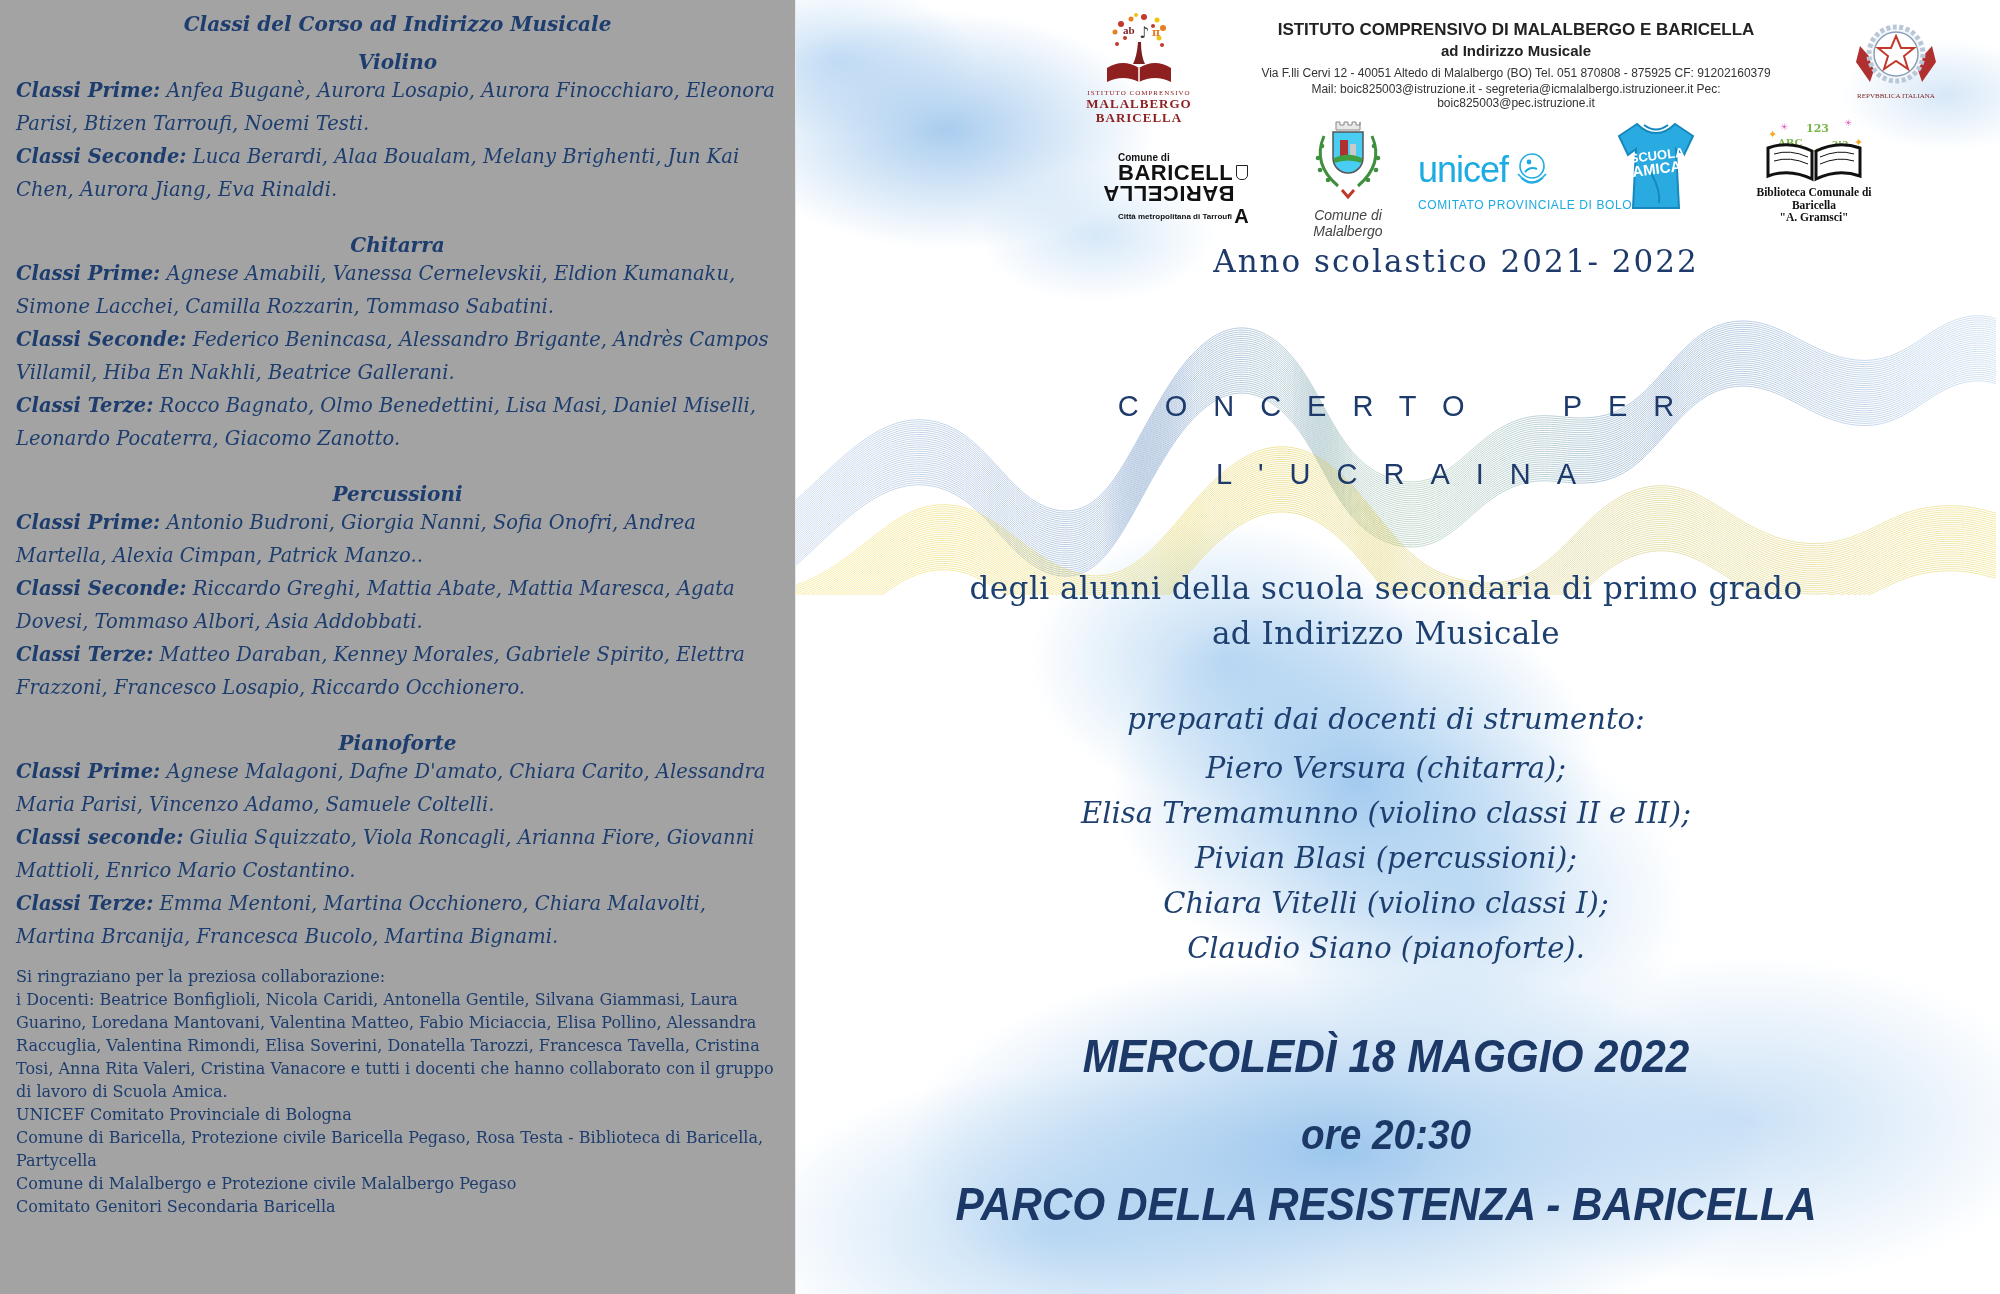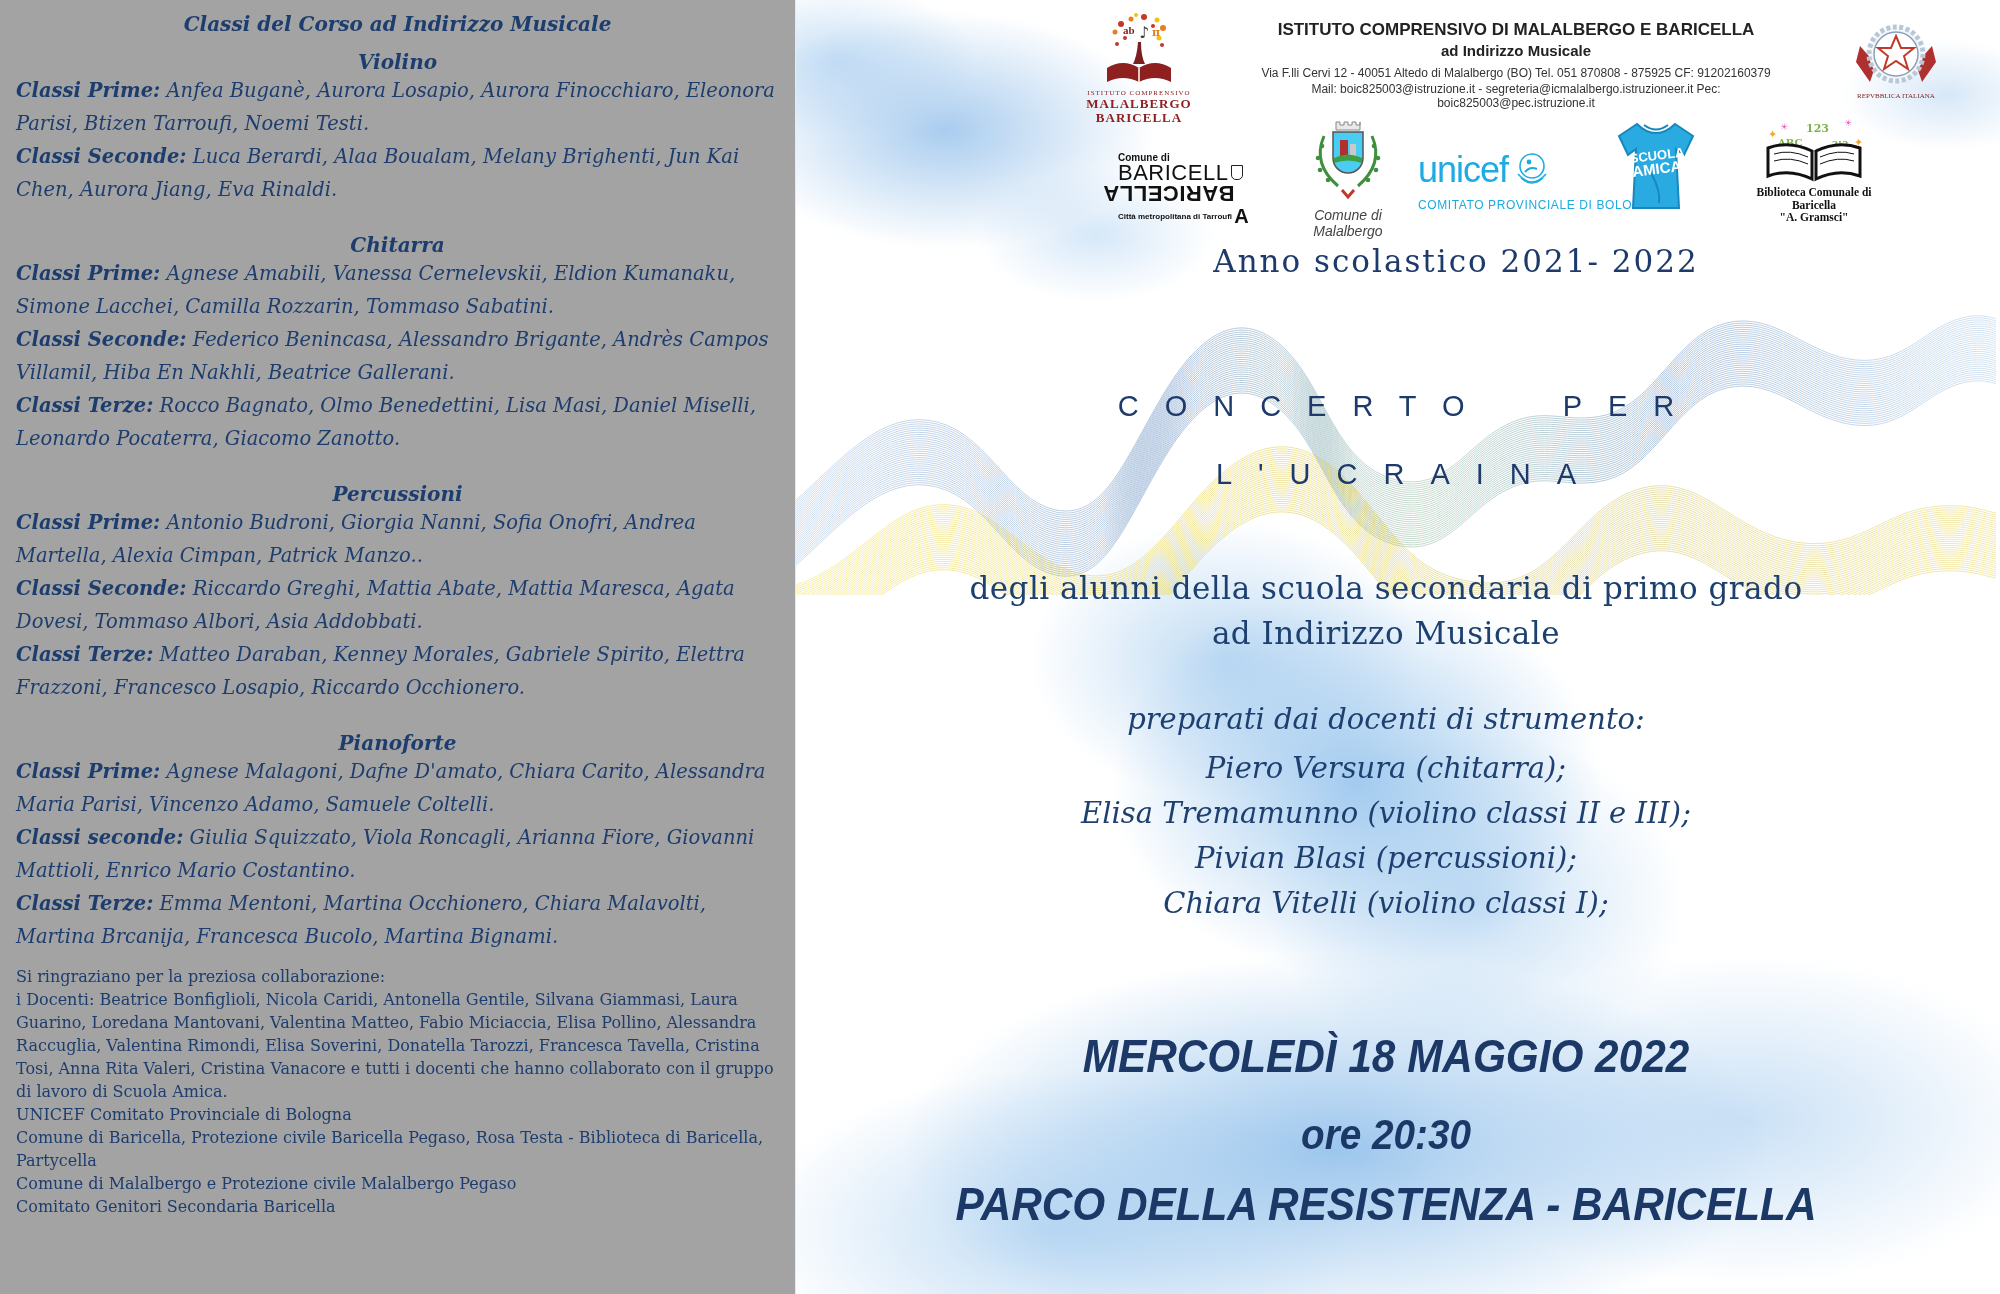--- a/index.html
+++ b/index.html
@@ -38,21 +38,21 @@
   .school-cap .big{font-size:13px;font-weight:bold;letter-spacing:1px;}
   .header-text{left:455px;top:20px;width:530px;text-align:center;font-family:"Liberation Sans",sans-serif;color:#222;}
   .ht-title{font-size:17px;font-weight:bold;}
   .ht-sub{font-size:15px;font-weight:bold;margin-top:2px;}
   .ht-addr{font-size:12px;margin-top:7px;color:#333;}
   .ht-mail{font-size:12px;margin-top:2px;color:#333;}
   .emblem{left:1058px;top:18px;width:84px;height:86px;}
   
   .logo-baricella{left:322px;top:152px;width:150px;color:#111;font-family:"Liberation Sans",sans-serif;}
   .bar-pre{font-size:10px;font-weight:bold;}
-  .bar-name{font-size:22px;font-weight:400;letter-spacing:.5px;line-height:20px;white-space:nowrap;}
+  .bar-name{font-size:22px;font-weight:700;letter-spacing:.5px;line-height:20px;white-space:nowrap;}
   .bar-crest{display:inline-block;width:10px;height:13px;border:1.5px solid #222;border-radius:0 0 5px 5px;margin-left:3px;}
   .bar-mirror{font-size:22px;font-weight:900;letter-spacing:.5px;line-height:20px;transform:rotate(180deg);transform-origin:47% 50%;width:124px;white-space:nowrap;}
   .bar-sub{font-size:8px;font-weight:bold;margin-top:2px;white-space:nowrap;}
   .bar-A{font-size:20px;font-weight:900;vertical-align:-4px;}
   .logo-malalbergo{left:492px;top:118px;width:120px;text-align:center;}
   .mal-cap{font-size:14px;font-style:italic;color:#444;font-family:"Liberation Sans",sans-serif;margin-top:1px;}
   .logo-unicef{left:622px;top:150px;width:175px;font-family:"Liberation Sans",sans-serif;}
   .unicef-row{display:flex;align-items:center;gap:4px;}
   .unicef-word{font-size:36px;font-weight:normal;color:#1cabe2;letter-spacing:-1px;line-height:34px;}
   .unicef-sub{font-size:12px;color:#1cabe2;letter-spacing:.6px;margin-top:8px;white-space:nowrap;}
@@ -335,17 +335,18 @@
   <div class="abs concert-line c2">L'UCRAINA</div>
 
   <div class="abs desc d1">degli alunni della scuola secondaria di primo grado</div>
   <div class="abs desc d2">ad Indirizzo Musicale</div>
 
   <div class="abs prep">preparati dai docenti di strumento:</div>
   <div class="abs teacher t0">Piero Versura (chitarra);</div>
   <div class="abs teacher t1">Elisa Tremamunno (violino classi II e III);</div>
   <div class="abs teacher t2">Pivian Blasi (percussioni);</div>
   <div class="abs teacher t3">Chiara Vitelli (violino classi I);</div>
+  <div class="abs teacher t4">Claudio Siano (pianoforte).</div>
 
   <div class="abs event ev-date">MERCOLEDÌ 18 MAGGIO 2022</div>
   <div class="abs event ev-time">ore 20:30</div>
   <div class="abs event ev-loc">PARCO DELLA RESISTENZA - BARICELLA</div>
 </div>
 
 </body></html>

